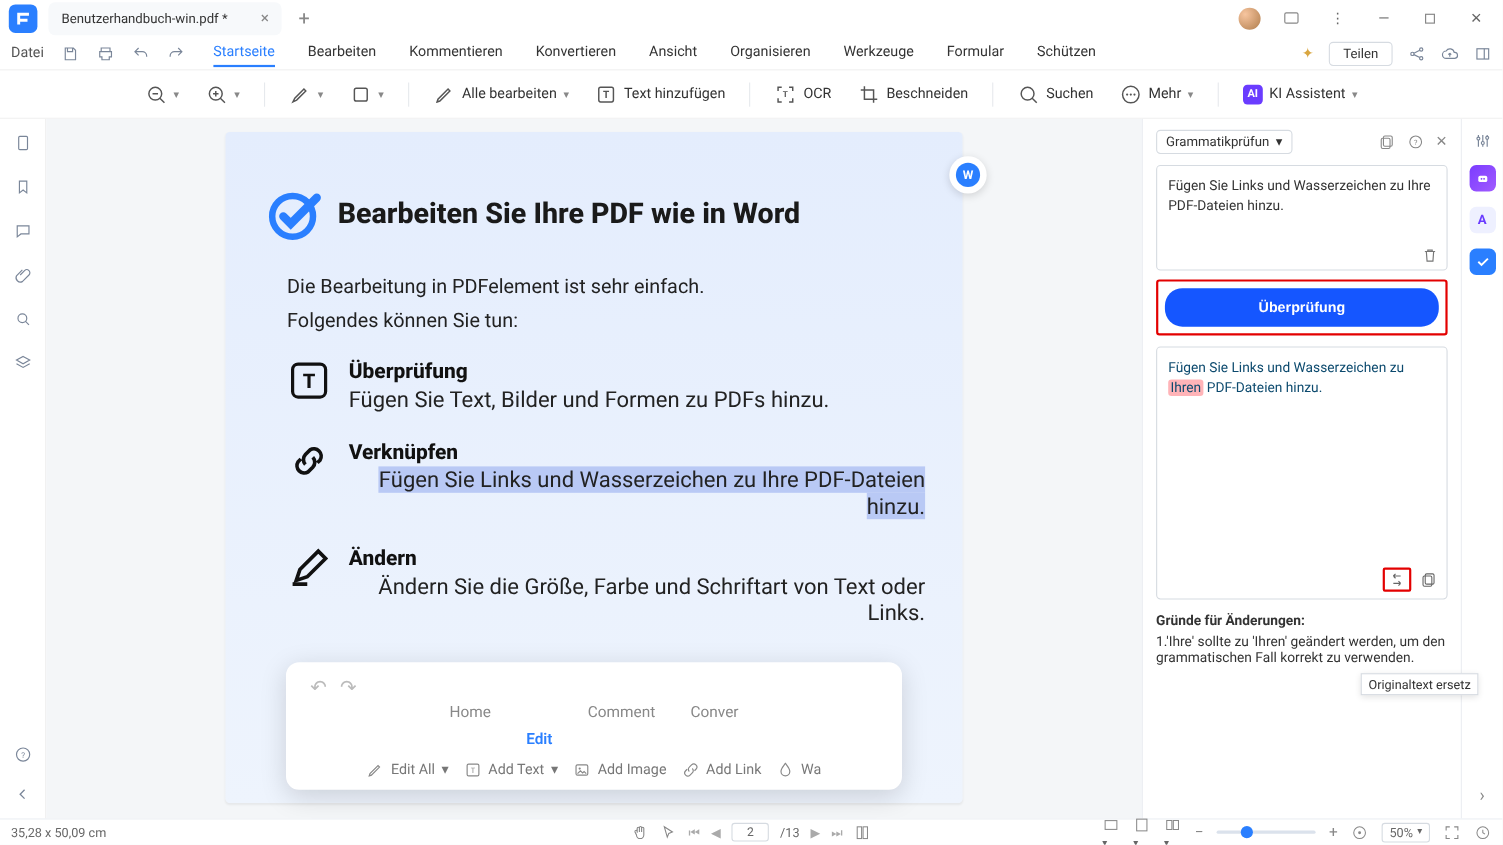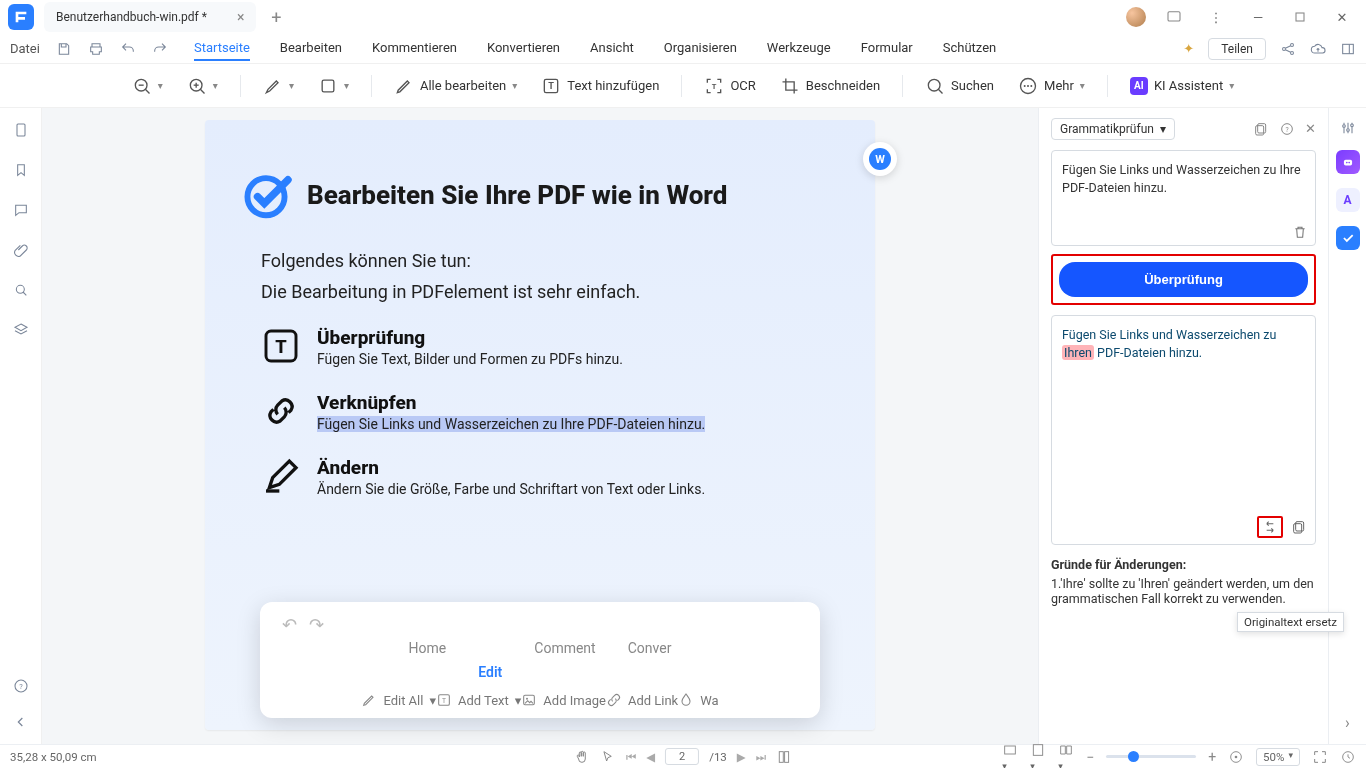--- a/index.html
+++ b/index.html
@@ -42,30 +42,30 @@
 .page { width:670px; margin-top:12px; background:linear-gradient(180deg,#e4edfd 0%, #eef4fd 100%); border-radius:4px; padding:48px 34px 12px 34px; position:relative; height: 610px; box-shadow: 0 1px 2px rgba(0,0,0,.06); }
 .page-word-badge { position:absolute; top:22px; right:-22px; width:34px; height:34px; border-radius:50%; background:#fff; box-shadow:0 2px 8px rgba(0,0,0,.15); display:flex; align-items:center; justify-content:center; }
 .page-word-badge .inner { width:22px; height:22px; border-radius:50%; background:#2a7fff; color:#fff; font-weight:700; font-size:11px; display:flex; align-items:center; justify-content:center;}
 .page-h1-row { display:flex; align-items:center; gap:14px; margin-bottom:28px; }
 .big-check { width:54px; height:54px; }
 .page-h1 { font-size:26px; font-weight:800; color:#1a1a1a; }
 .page-intro { font-size:18px; color:#222; margin-left:22px; margin-bottom:10px; }
 .feat { display:flex; gap:16px; margin-left:22px; margin-top:24px; }
 .feat-icon { width:40px; height:40px; flex-shrink:0; }
 .feat-title { font-weight:800; font-size:19px; color:#111; }
-.feat-desc { font-size:14px; color:#222; margin-top:2px; }
+.feat-desc { font-size:20px; color:#222; margin-top:2px;text-align:right; }
 .sel-text { background:#b9c9f5; }
 
 
 .float-edit { position:absolute; left:50%; bottom:12px; transform:translateX(-50%); width:560px; background:#fff; border-radius:12px; box-shadow:0 6px 24px rgba(0,0,0,.15); padding:8px 14px 10px; }
 .float-tabs { display:flex; justify-content:center; gap:28px; align-items:center; position:relative;}
 .float-tab { font-size:14px; color:#888; padding:6px 2px;}
 .float-tab.active { color:#2a7fff; font-weight:600;margin-top:48px; }
 .undo-redo { position:absolute; left:8px; top:4px; display:flex; gap:12px; color:#bbb; font-size:18px;}
-.float-row2 { display:flex; justify-content:center; margin-top:6px; color:#777;}
+.float-row2 { display:flex; gap:14px; justify-content:center; margin-top:6px; color:#777;}
 .fbtn { display:flex; align-items:center; gap:6px; font-size:13px; }
 
 
 .ai-panel { width:290px; border-left:1px solid #ebeef2; display:flex; flex-direction:column; padding:10px 12px; position:relative; }
 .ai-header { display:flex; align-items:center; gap:6px; margin-bottom:10px;}
 .ai-select { border:1px solid #d6dbe1; border-radius:4px; padding:3px 8px; font-size:12px; color:#333; display:flex; align-items:center; gap:6px;}
 .ai-header-right { margin-left:auto; display:flex; gap:10px; color:#888;}
 .ai-input-box-wrap { position:relative; }
 .ai-input-box { border:1px solid #d6dbe1; border-radius:4px; padding:10px 10px 28px; font-size:12.5px; line-height:1.4; color:#333; min-height:96px; }
 .ai-trash { position:absolute; right:8px; bottom:6px; color:#777; }
@@ -334,22 +334,22 @@
       <div class="page-word-badge">
           <div class="inner">W</div>
         </div>
       <div class="page-h1-row">
         <svg class="big-check" viewBox="0 0 64 64">
             <circle cx="32" cy="34" r="22" fill="none" stroke="#2a7fff" stroke-width="7"></circle>
             <path d="M22 34l8 8L58 14" fill="none" stroke="#2a7fff" stroke-width="9" stroke-linecap="round"></path>
           </svg>
         <div class="page-h1">Bearbeiten Sie Ihre PDF wie in Word</div>
       </div>
+      <div class="page-intro">Die Bearbeitung in PDFelement ist sehr einfach.</div>
       <div class="page-intro">Folgendes können Sie tun:</div>
-      <div class="page-intro">Die Bearbeitung in PDFelement ist sehr einfach.</div>
 
       <div class="feat">
         <svg class="feat-icon" viewBox="0 0 48 48">
             <rect x="6" y="6" width="36" height="36" rx="6" fill="none" stroke="#111" stroke-width="3.5"></rect>
             <text x="24" y="32" text-anchor="middle" font-size="22" font-weight="800" fill="#111">T</text>
           </svg>
         <div>
           <div class="feat-title">Überprüfung</div>
           <div class="feat-desc">Fügen Sie Text, Bilder und Formen zu PDFs hinzu.</div>
         </div>

